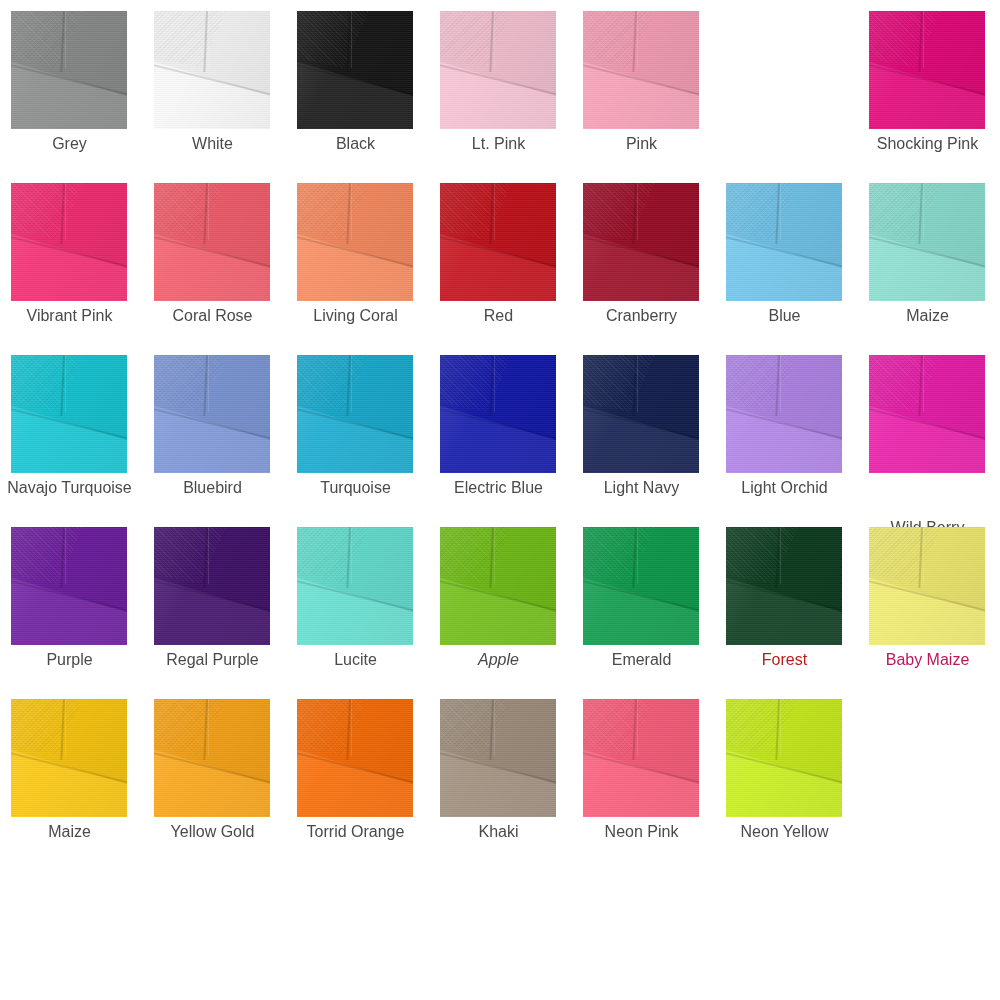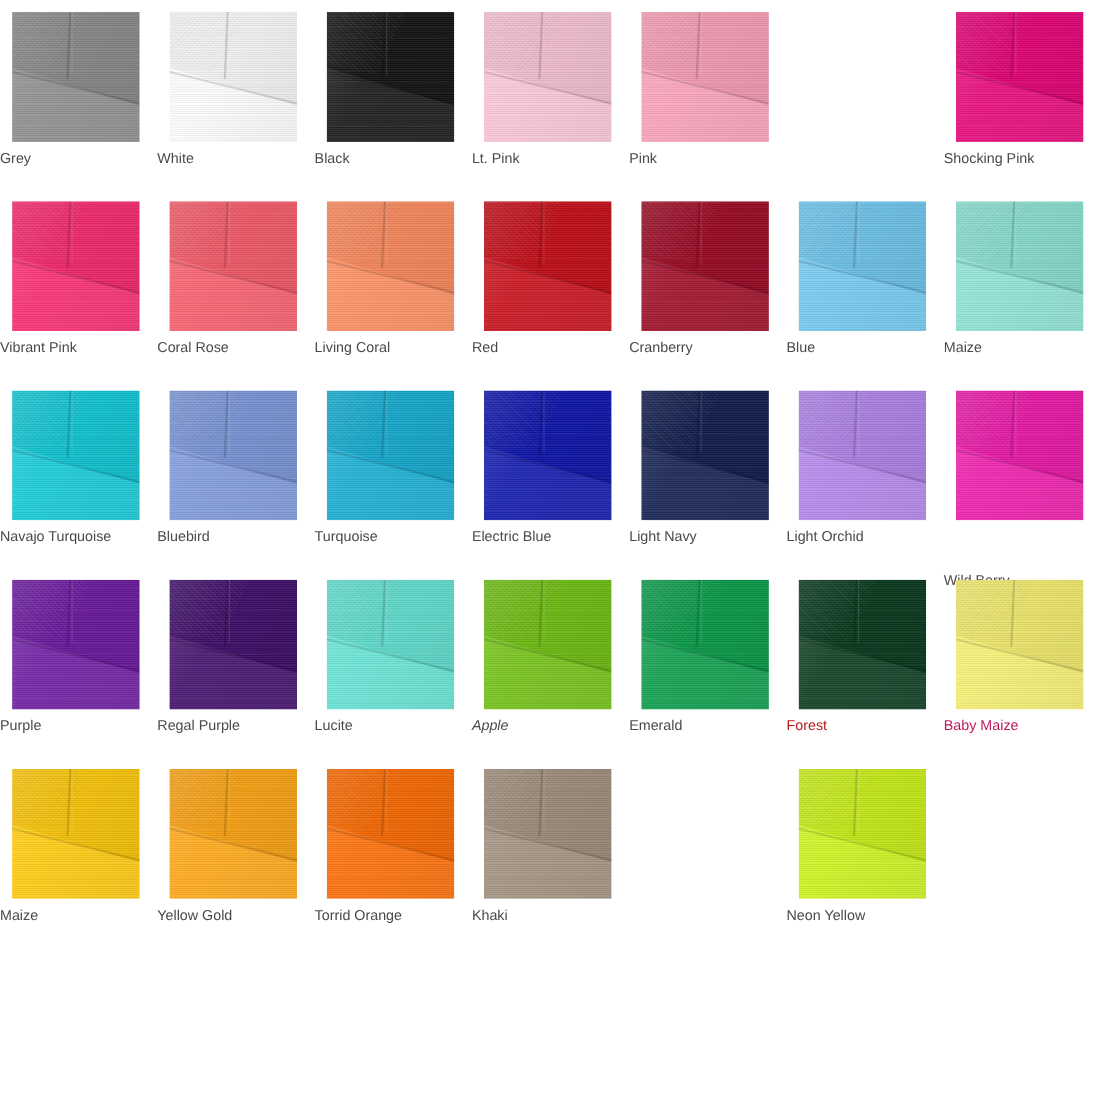--- a/index.html
+++ b/index.html
@@ -107,22 +107,22 @@
     position: absolute;
     inset: 0;
     background:
       linear-gradient(120deg, rgba(255,255,255,0.10) 0%, rgba(255,255,255,0.0) 38%, rgba(0,0,0,0.045) 100%);
   }
   .swatch-label {
     position: absolute;
     left: 0;
     top: 135px;
     width: 139px;
-    text-align: left;
-    font-size: 13px;
+    text-align: center;
+    font-size: 16px;
     line-height: 18px;
     color: #4a4a4a;
     font-family: "Liberation Sans", sans-serif;
     white-space: nowrap;
   }
 </style>
 </head>
 <body style="background: rgb(255, 255, 255);">
 
 <div id="swatch-grid">
@@ -553,20 +553,34 @@
         <div class="chip-fold"></div>
         <div class="chip-weave"></div>
         <div class="chip-mesh"></div>
         <div class="chip-crease-diag"></div>
         <div class="chip-crease-vert"></div>
         <div class="chip-crease-vert2"></div>
         <div class="chip-shade"></div>
       </div>
       <div class="swatch-label" style="color: rgb(74, 74, 74);">Khaki</div>
     </div>
+    <div class="swatch-cell" style="left: 572px; top: 688px;">
+      <div class="swatch-chip">
+        <div class="chip-base" style="background: rgb(253, 93, 124);"></div>
+        <div class="chip-fold-dark"></div>
+        <div class="chip-fold"></div>
+        <div class="chip-weave"></div>
+        <div class="chip-mesh"></div>
+        <div class="chip-crease-diag"></div>
+        <div class="chip-crease-vert"></div>
+        <div class="chip-crease-vert2"></div>
+        <div class="chip-shade"></div>
+      </div>
+      <div class="swatch-label" style="color: rgb(74, 74, 74);">Neon Pink</div>
+    </div>
     <div class="swatch-cell" style="left: 715px; top: 688px;">
       <div class="swatch-chip">
         <div class="chip-base" style="background: rgb(203, 241, 27);"></div>
         <div class="chip-fold-dark"></div>
         <div class="chip-fold"></div>
         <div class="chip-weave"></div>
         <div class="chip-mesh"></div>
         <div class="chip-crease-diag"></div>
         <div class="chip-crease-vert"></div>
         <div class="chip-crease-vert2"></div>

